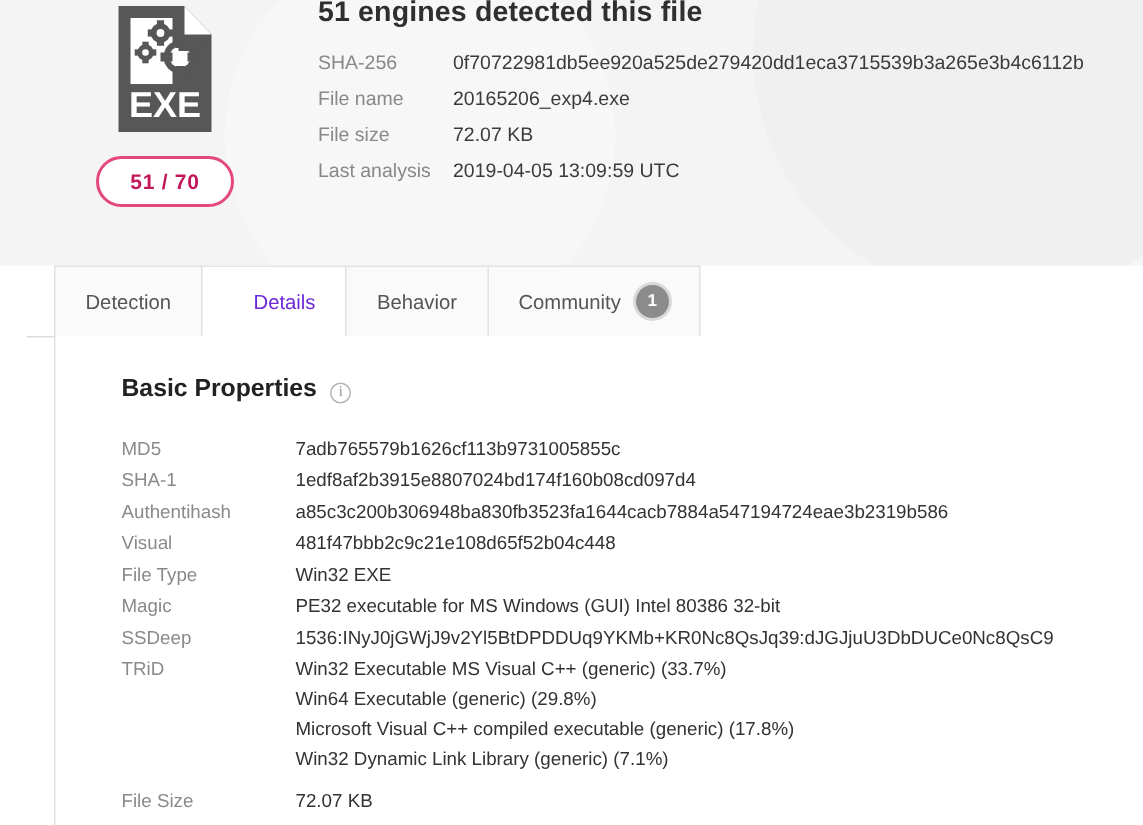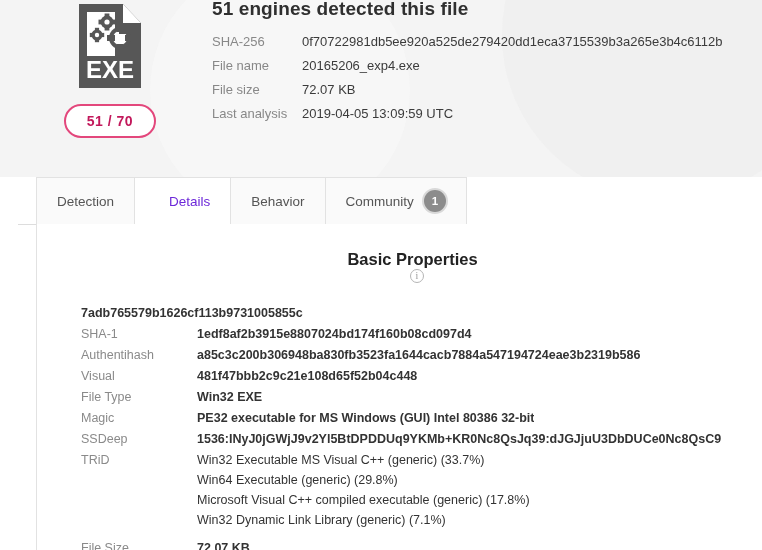--- a/index.html
+++ b/index.html
@@ -191,23 +191,22 @@
     background: #ffffff;
     border-left: 1px solid #e2e2e2;
     padding: 26px 0 0 44px;
     overflow: hidden;
   }
   .section-title {
     font-size: 16.5px;
     font-weight: bold;
     color: #222222;
     display: flex;
-    align-items: center;
+    align-items: flex-end;
     margin: 0 0 20px 0;
-    flex-direction: column;
   }
   .info-icon {
     width: 14px;
     height: 14px;
     margin-left: 9px;
     border-radius: 50%;
     border: 1px solid #b5b5b5;
     color: #9a9a9a;
     font-size: 10px;
     font-weight: normal;
@@ -229,21 +228,20 @@
     font-size: 12.5px;
     color: #8a8a8a;
     line-height: 20px;
   }
   .prop-value {
     font-size: 12.5px;
     color: #333333;
     line-height: 20px;
     overflow: hidden;
     white-space: nowrap;
-    font-weight: bold;
   }
   .trid-list { display: block; }
   .trid-item {
     font-size: 12.5px;
     color: #333333;
     line-height: 20px;
     white-space: nowrap;
   }
   .prop-row.spaced { margin-top: 8px; }
 </style>
@@ -326,20 +324,21 @@
       </div>
     </div>
 
     <div class="panel">
       <div class="section-title">
         <span>Basic Properties</span>
         <span class="info-icon">i</span>
       </div>
 
       <div class="prop-row">
+        <span class="prop-label">MD5</span>
         <span class="prop-value">7adb765579b1626cf113b9731005855c</span>
       </div>
       <div class="prop-row">
         <span class="prop-label">SHA-1</span>
         <span class="prop-value">1edf8af2b3915e8807024bd174f160b08cd097d4</span>
       </div>
       <div class="prop-row">
         <span class="prop-label">Authentihash</span>
         <span class="prop-value">a85c3c200b306948ba830fb3523fa1644cacb7884a547194724eae3b2319b586</span>
       </div>

